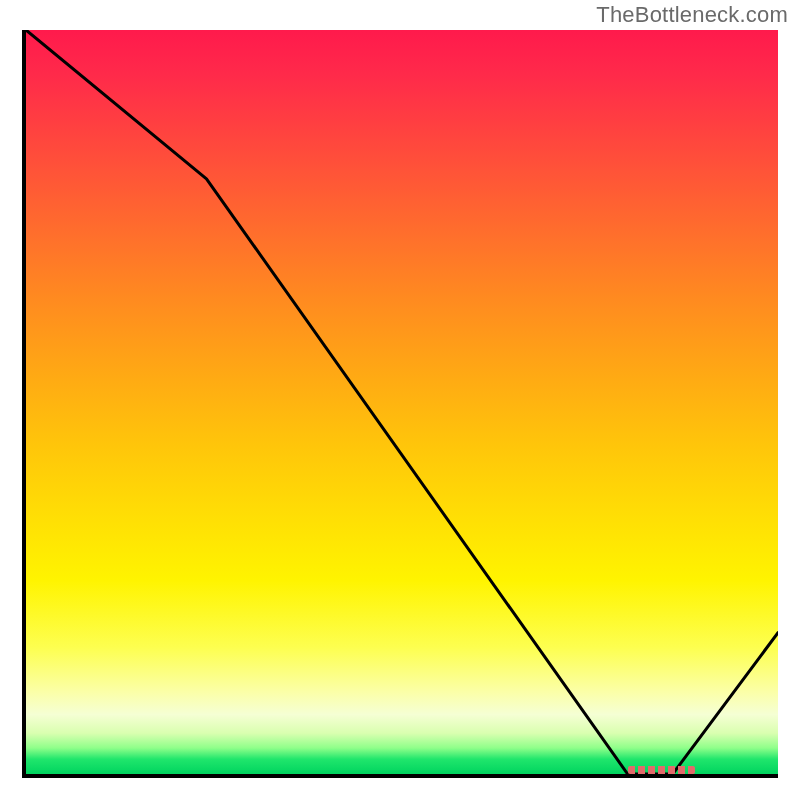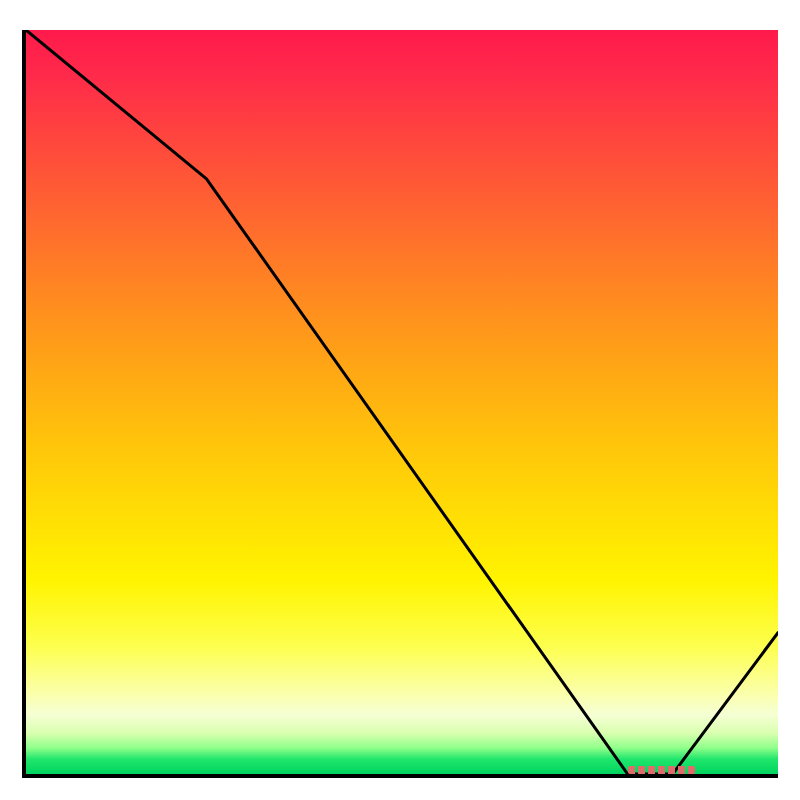--- a/index.html
+++ b/index.html
@@ -73,20 +73,21 @@
       rgba(226,106,106,0.0) 10px
     );
     border-radius: 2px;
   }
 </style>
 </head>
 <body>
 
 <div class="wrap">
 
+  <div class="attribution">TheBottleneck.com</div>
 
   <div class="plot">
 
     <svg class="curve" viewBox="0 0 100 100" preserveAspectRatio="none">
       <path fill="none" stroke="#000000" stroke-width="0.4" stroke-linecap="round" stroke-linejoin="round" d="M0.00 0.00 L24.00 20.00 L80.00 100.00 L86.00 100.00 L100.00 81.00"></path>
     </svg>
 
     <div class="dash-band" style="left: 601.6px; width: 67.68px; bottom: 0px;"></div>
   </div>
 </div>

